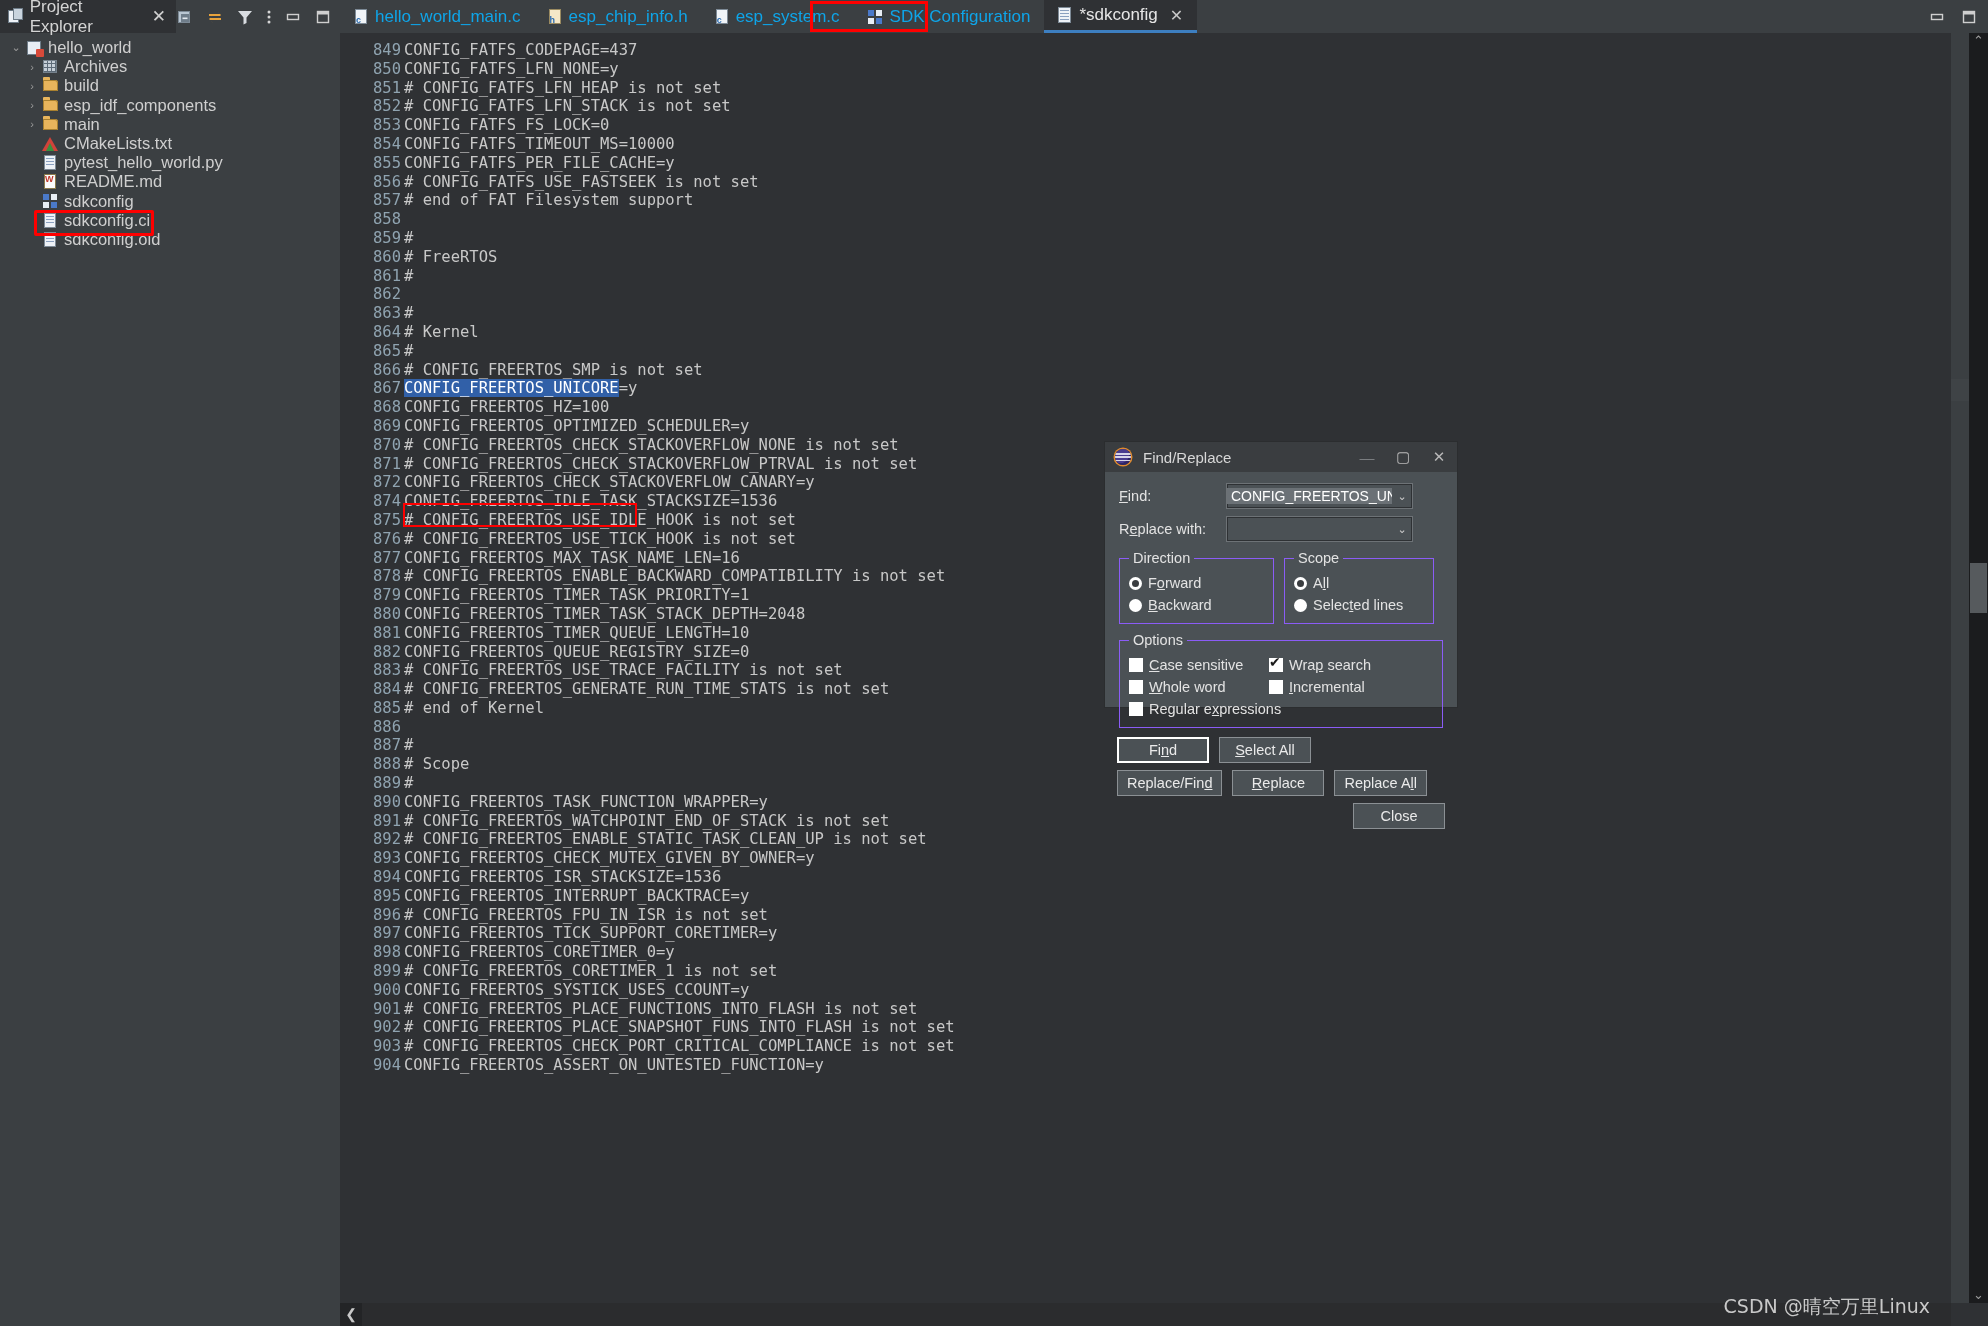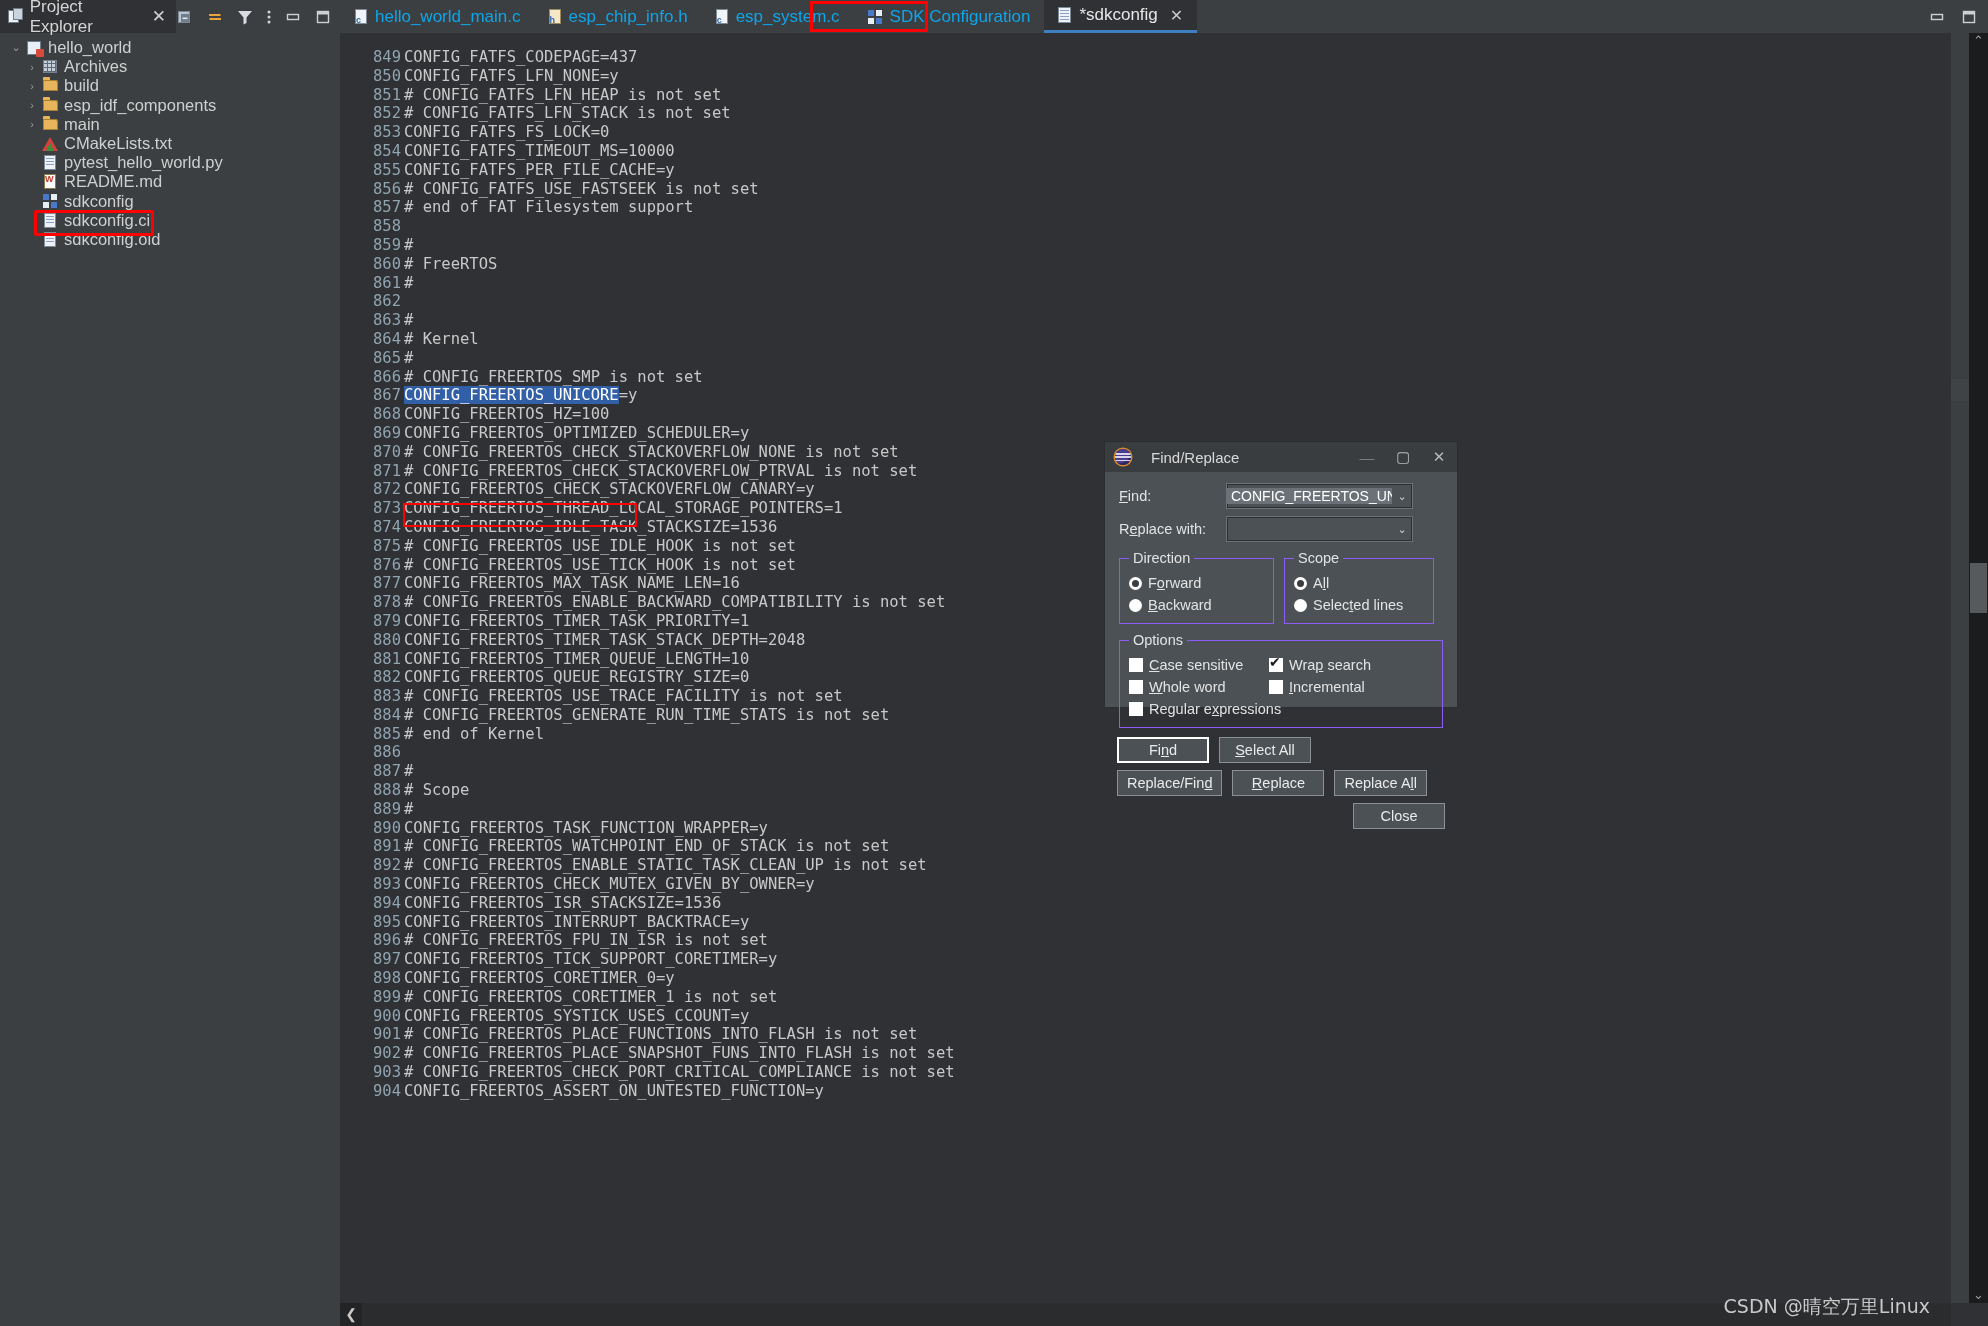--- a/index.html
+++ b/index.html
@@ -135,21 +135,21 @@
     border: 3px solid #ff0000; pointer-events: none;
   }
 
   
   #code-wrap {
     position: absolute; left: 0; top: 33px; right: 37px; bottom: 23px;
     background: #2f3134; overflow: hidden;
   }
   #code {
     font-family: "DejaVu Sans Mono", "Liberation Mono", monospace;
-    font-size: 15.5px; line-height: 18.8px; padding-top: 15px;
+    font-size: 15.5px; line-height: 18.8px; padding-top: 8px;
   }
   .cline { display: flex; white-space: pre; height: 18.8px; }
   .gutter {
     width: 62px; flex: 0 0 62px; text-align: right; padding-right: 1px;
     color: #8fa3b0;
   }
   .ctext { color: #c8c8c8; padding-left: 2px; }
   .hl-sel { background: #3160a8; color: #ffffff; }
   .red-box-line {
     position: absolute; left: 63px; top: 470px; width: 234px; height: 24px;
@@ -174,21 +174,21 @@
     white-space: nowrap;
   }
 
   
   #dlg {
     position: absolute; left: 1105px; top: 442px; width: 352px; height: 265px;
     background: #4b5155; box-shadow: 0 0 0 1px #2b2d2f;
   }
   #dlg-title {
     height: 30px; background: #3a3d40; display: flex; align-items: center;
-    padding-left: 10px; gap: 20px; color: #d8d8d8; font-size: 15px;
+    padding-left: 10px; gap: 12px; color: #d8d8d8; font-size: 15px;
   }
   .eclipse-ball {
     width: 16px; height: 16px; border-radius: 50%;
     background:
       linear-gradient(180deg, transparent 0 26%, #d8d5e8 26% 36%, transparent 36% 46%,
                       #d8d5e8 46% 58%, transparent 58% 68%, #d8d5e8 68% 78%, transparent 78%),
       radial-gradient(circle at 35% 35%, #4a3c8f 0 55%, #2f2566 60% 100%);
     box-shadow: 0 0 0 1.5px #e08a2e;
   }
   #dlg-title .twin { margin-left: auto; display: flex; align-items: center; }
@@ -457,21 +457,20 @@
           <div class="cline"><span class="gutter">863</span><span class="ctext">#</span></div>
           <div class="cline"><span class="gutter">864</span><span class="ctext"># Kernel</span></div>
           <div class="cline"><span class="gutter">865</span><span class="ctext">#</span></div>
           <div class="cline"><span class="gutter">866</span><span class="ctext"># CONFIG_FREERTOS_SMP is not set</span></div>
           <div class="cline"><span class="gutter">867</span><span class="ctext"><span class="hl-sel">CONFIG_FREERTOS_UNICORE</span><span>=y</span></span></div>
           <div class="cline"><span class="gutter">868</span><span class="ctext">CONFIG_FREERTOS_HZ=100</span></div>
           <div class="cline"><span class="gutter">869</span><span class="ctext">CONFIG_FREERTOS_OPTIMIZED_SCHEDULER=y</span></div>
           <div class="cline"><span class="gutter">870</span><span class="ctext"># CONFIG_FREERTOS_CHECK_STACKOVERFLOW_NONE is not set</span></div>
           <div class="cline"><span class="gutter">871</span><span class="ctext"># CONFIG_FREERTOS_CHECK_STACKOVERFLOW_PTRVAL is not set</span></div>
           <div class="cline"><span class="gutter">872</span><span class="ctext">CONFIG_FREERTOS_CHECK_STACKOVERFLOW_CANARY=y</span></div>
-          <div class="cline"><span class="gutter">873</span><span class="ctext">CONFIG_FREERTOS_THREAD_LOCAL_STORAGE_POINTERS=1</span></div>
           <div class="cline"><span class="gutter">874</span><span class="ctext">CONFIG_FREERTOS_IDLE_TASK_STACKSIZE=1536</span></div>
           <div class="cline"><span class="gutter">875</span><span class="ctext"># CONFIG_FREERTOS_USE_IDLE_HOOK is not set</span></div>
           <div class="cline"><span class="gutter">876</span><span class="ctext"># CONFIG_FREERTOS_USE_TICK_HOOK is not set</span></div>
           <div class="cline"><span class="gutter">877</span><span class="ctext">CONFIG_FREERTOS_MAX_TASK_NAME_LEN=16</span></div>
           <div class="cline"><span class="gutter">878</span><span class="ctext"># CONFIG_FREERTOS_ENABLE_BACKWARD_COMPATIBILITY is not set</span></div>
           <div class="cline"><span class="gutter">879</span><span class="ctext">CONFIG_FREERTOS_TIMER_TASK_PRIORITY=1</span></div>
           <div class="cline"><span class="gutter">880</span><span class="ctext">CONFIG_FREERTOS_TIMER_TASK_STACK_DEPTH=2048</span></div>
           <div class="cline"><span class="gutter">881</span><span class="ctext">CONFIG_FREERTOS_TIMER_QUEUE_LENGTH=10</span></div>
           <div class="cline"><span class="gutter">882</span><span class="ctext">CONFIG_FREERTOS_QUEUE_REGISTRY_SIZE=0</span></div>
           <div class="cline"><span class="gutter">883</span><span class="ctext"># CONFIG_FREERTOS_USE_TRACE_FACILITY is not set</span></div>

